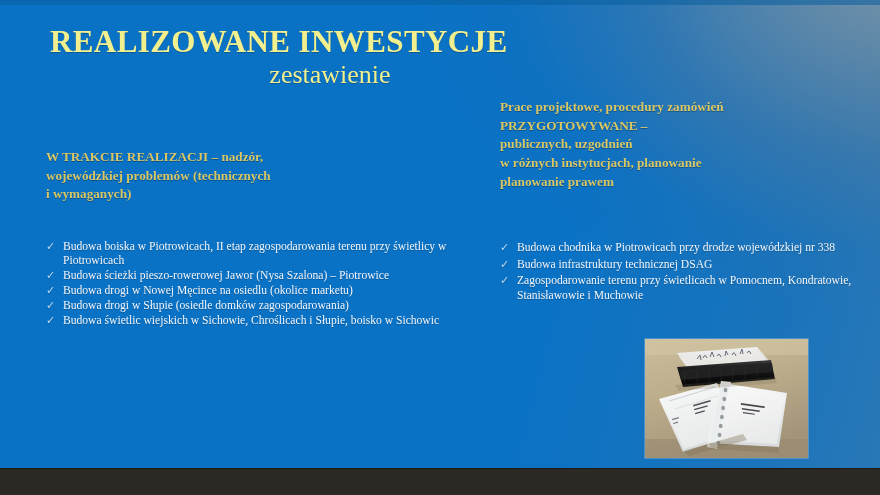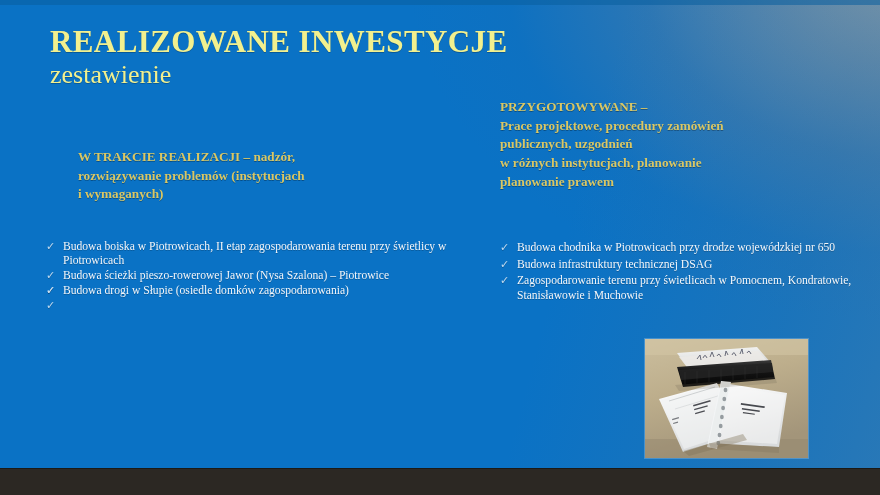--- a/index.html
+++ b/index.html
@@ -83,27 +83,28 @@
     white-space: nowrap;
     text-shadow: 0 1px 0 rgba(0,0,0,0.22);
   }
   .title-line2 {
     font-size: 26px;
     font-weight: normal;
     color: #f2f08e;
     line-height: 1.12;
     margin-top: 2px;
     text-shadow: 0 1px 0 rgba(0,0,0,0.22);
+    text-align: center;
   }
 
   
   .col {
     position: absolute;
   }
-  #col-left  { left: 46px;  top: 148px; width: 410px; margin-left: 32px; }
+  #col-left  { left: 46px;  top: 148px; width: 410px; }
   #col-right { left: 500px; top: 98px;  width: 370px; }
 
   .section-heading {
     font-size: 13.2px;
     font-weight: bold;
     color: #d9c765;
     line-height: 1.42;
     text-shadow: 0 1px 0 rgba(0,0,0,0.3);
   }
   .heading-row { white-space: nowrap; }
@@ -159,60 +160,62 @@
   <div id="top-band"></div>
 
   <div id="title-block">
     <div class="title-line1">REALIZOWANE INWESTYCJE</div>
     <div class="title-line2">zestawienie</div>
   </div>
 
   <div class="col" id="col-left">
     <div class="section-heading">
       <div class="heading-row">W TRAKCIE REALIZACJI – nadzór,</div>
-      <div class="heading-row">rozwiązywanie problemów (instytucjach</div>
+      <div class="heading-row">wojewódzkiej problemów (technicznych</div>
       <div class="heading-row">i wymaganych)</div>
     </div>
   </div>
 
   <div class="col" id="col-right">
     <div class="section-heading">
+      <div class="heading-row">Prace projektowe, procedury zamówień</div>
       <div class="heading-row">PRZYGOTOWYWANE –</div>
-      <div class="heading-row">Prace projektowe, procedury zamówień</div>
       <div class="heading-row">publicznych, uzgodnień</div>
       <div class="heading-row">w różnych instytucjach, planowanie</div>
       <div class="heading-row">planowanie prawem</div>
     </div>
   </div>
 
   <ul class="checklist" id="list-left">
     <li>
       <span class="tick">✓</span>
       <span>Budowa boiska w Piotrowicach, II etap zagospodarowania terenu przy świetlicy w Piotrowicach</span>
     </li>
     <li>
       <span class="tick">✓</span>
       <span>Budowa ścieżki pieszo-rowerowej Jawor (Nysa Szalona) – Piotrowice</span>
     </li>
     <li>
       <span class="tick">✓</span>
+      <span>Budowa drogi w Nowej Męcince na osiedlu (okolice marketu)</span>
     </li>
     <li>
       <span class="tick">✓</span>
       <span>Budowa drogi w Słupie (osiedle domków zagospodarowania)</span>
     </li>
     <li>
       <span class="tick">✓</span>
+      <span>Budowa świetlic wiejskich w Sichowie, Chroślicach i Słupie, boisko w Sichowic</span>
     </li>
   </ul>
 
   <ul class="checklist" id="list-right">
     <li>
       <span class="tick">✓</span>
-      <span>Budowa chodnika w Piotrowicach przy drodze wojewódzkiej nr 650</span>
+      <span>Budowa chodnika w Piotrowicach przy drodze wojewódzkiej nr 338</span>
     </li>
     <li>
       <span class="tick">✓</span>
       <span>Budowa infrastruktury technicznej DSAG</span>
     </li>
     <li>
       <span class="tick">✓</span>
       <span>Zagospodarowanie terenu przy świetlicach w Pomocnem, Kondratowie, Stanisławowie i Muchowie</span>
     </li>
   </ul>

